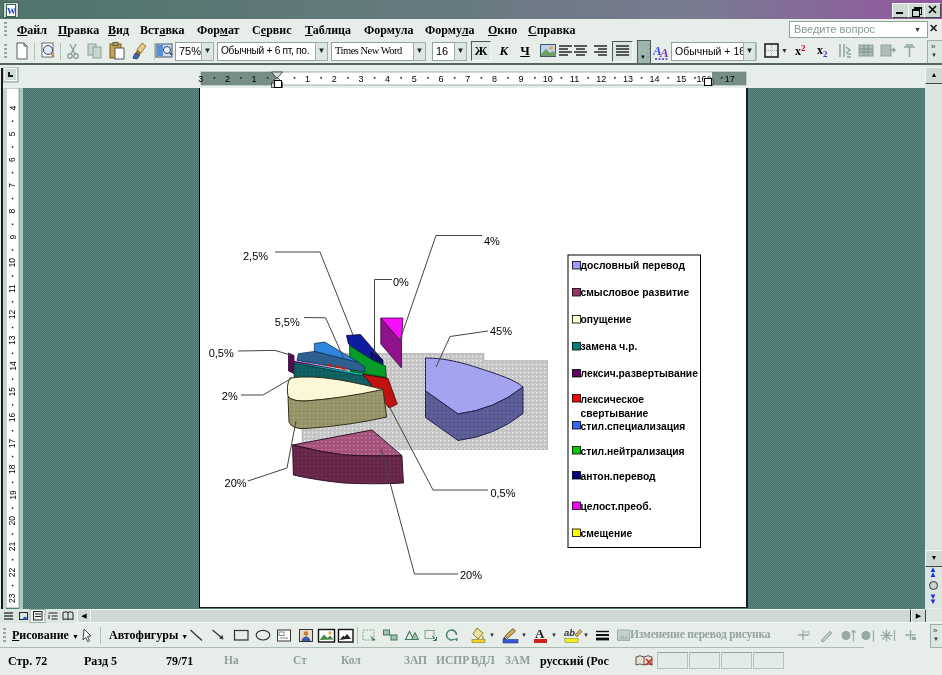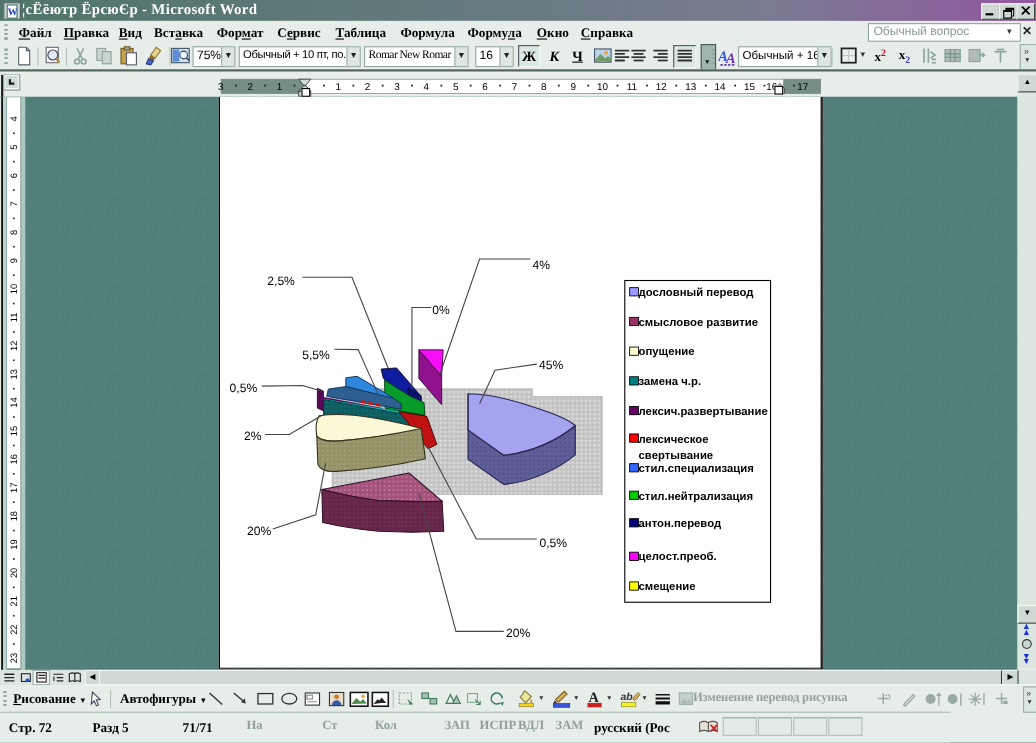--- a/index.html
+++ b/index.html
@@ -57,21 +57,20 @@
 .stext{position:absolute;top:6px;font:bold 12px "Liberation Serif",serif;color:#000;}
 .sgrey{color:#8fa099;font-size:11.5px !important;}
 </style>
 </head>
 <body>
 <div id="titlebar" class="abs">
   <div class="abs" style="left:3px;top:2px;width:14px;height:14px;background:#cdd9d2;border:1px solid #49585b;">
     <div class="abs" style="left:2px;top:1px;width:8px;height:11px;background:#fff;border:1px solid #365;"></div>
     <div class="abs" style="left:3px;top:3px;width:9px;height:8px;color:#2244cc;font:bold 9px 'Liberation Serif';">W</div>
   </div>
-  <div id="titletext" class="abs">¦сЁёютр  ЁрсюЄр - Microsoft Word</div>
   <div class="winbtn abs" style="left:892px;">
       <div class="abs" style="left:3px;top:8px;width:7px;height:2px;background:#000;"></div>
     </div>
   <div class="winbtn abs" style="left:908px;">
       <div class="abs" style="left:4.5px;top:2.5px;width:6px;height:5px;border:1px solid #000;border-top-width:2px;"></div>
       <div class="abs" style="left:2.5px;top:5px;width:6px;height:5px;border:1px solid #000;border-top-width:2px;background:#cdd9d2;"></div>
     </div>
   <div class="winbtn abs" style="left:924px;"><svg width="13" height="11">
         <path d="M3 2l7 7M10 2l-7 7" stroke="#000" stroke-width="1.6"></path>
       </svg></div>
@@ -83,21 +82,21 @@
   <div class="menuitem" style="left:58px;"><u>П</u>равка</div>
   <div class="menuitem" style="left:108px;"><u>В</u>ид</div>
   <div class="menuitem" style="left:140px;">Вст<u>а</u>вка</div>
   <div class="menuitem" style="left:197px;">Фор<u>м</u>ат</div>
   <div class="menuitem" style="left:252px;">С<u>е</u>рвис</div>
   <div class="menuitem" style="left:305px;"><u>Т</u>аблица</div>
   <div class="menuitem" style="left:364px;">Формула</div>
   <div class="menuitem" style="left:425px;">Форму<u>л</u>а</div>
   <div class="menuitem" style="left:488px;"><u>О</u>кно</div>
   <div class="menuitem" style="left:528px;"><u>С</u>правка</div>
-  <div id="askbox" class="abs">Обычный вопрос</div>
+  <div id="askbox" class="abs">Введите вопрос</div>
   <div class="abs" style="left:914px;top:7px;font-size:7px;color:#333;">▼</div>
   <div class="abs" style="left:929px;top:3px;font:bold 11px 'Liberation Sans';color:#222;">✕</div>
 </div>
 
 <div id="toolbar" class="abs dith">
   <div class="grip" style="left:4px;"></div>
 
   <svg class="tbtn" style="left:12px;" width="20" height="20">
       <path d="M5 2h7l3 3v13H5z" fill="#fff" stroke="#555e66"></path>
       <path d="M12 2v3h3" fill="none" stroke="#555e66"></path>
@@ -141,24 +140,24 @@
   <svg class="tbtn" style="left:154px;" width="22" height="20">
       <rect x="2" y="3" width="16" height="13" fill="#cfe0f8" stroke="#456"></rect>
       <rect x="3" y="4" width="6" height="11" fill="#5b8dd6"></rect>
       <circle cx="13" cy="9" r="3.5" fill="#eef4ff" stroke="#345"></circle>
       <line x1="15.5" y1="11.5" x2="18" y2="14" stroke="#345" stroke-width="1.5"></line>
     </svg>
 
   <div class="combo" style="left:175px;width:25px;">75%</div>
   <div class="cbarrow" style="left:201px;">▼</div>
 
-  <div class="combo" style="left:217px;width:98px;font-size:10.2px;letter-spacing:-0.3px;">Обычный + 10 пт, по.</div>
+  <div class="combo" style="left:217px;width:98px;font-size:10.2px;letter-spacing:-0.3px;">Обычный + 6 пт, по.</div>
   <div class="cbarrow" style="left:315px;">▼</div>
 
-  <div class="combo" style="left:331px;width:81px;font-family:'Liberation Serif',serif;font-size:10.5px;letter-spacing:-0.5px;">Romar New Romar</div>
+  <div class="combo" style="left:331px;width:81px;font-family:'Liberation Serif',serif;font-size:10.5px;letter-spacing:-0.5px;">Times New Word</div>
   <div class="cbarrow" style="left:413px;">▼</div>
 
   <div class="combo" style="left:432px;width:20px;">16</div>
   <div class="cbarrow" style="left:454px;">▼</div>
 
   <div class="abs" style="left:471px;top:1px;width:18px;height:18px;border:1px solid;border-color:#49585b #f4f8f5 #f4f8f5 #49585b;background:#dbe7e1;text-align:center;font:bold 13px 'Liberation Serif';line-height:17px;">Ж</div>
   <div class="abs" style="left:495px;top:2px;width:18px;height:18px;text-align:center;font:italic bold 13px 'Liberation Serif';line-height:17px;">К</div>
   <div class="abs" style="left:516px;top:2px;width:18px;height:18px;text-align:center;font:bold 13px 'Liberation Serif';line-height:17px;text-decoration:underline;">Ч</div>
 
   <svg class="tbtn" style="left:538px;" width="20" height="20">
@@ -656,21 +655,21 @@
       </g>
   </svg>
 </div>
 
 <div class="abs" style="left:274px;top:80px;width:6px;height:6px;background:#fff;border:1px solid #000;z-index:30;"></div>
 <div class="abs" style="left:704px;top:78px;width:6px;height:6px;background:#fff;border:1px solid #000;z-index:30;"></div>
 
 <div id="statusbar" class="abs dith">
   <div class="stext" style="left:8px;">Стр. 72</div>
   <div class="stext" style="left:84px;">Разд 5</div>
-  <div class="stext" style="left:166px;">71/71</div>
+  <div class="stext" style="left:166px;">79/71</div>
   <div class="stext sgrey" style="left:224px;">На</div>
   <div class="stext sgrey" style="left:293px;">Ст</div>
   <div class="stext sgrey" style="left:341px;">Кол</div>
   <div class="stext sgrey" style="left:404px;text-align:right;">ЗАП</div>
   <div class="stext sgrey" style="left:436px;font-family:Liberation Serif, serif;">ИСПР</div>
   <div class="stext sgrey" style="left:471px;">ВДЛ</div>
   <div class="stext sgrey" style="left:505px;">ЗАМ</div>
   <div class="stext" style="left:540px;">русский (Рос</div>
   <div class="abs" style="left:657px;top:4px;width:29px;height:15px;border:1px solid #b3c2bb;border-top-color:#93a59d;background:#e3ebe6;"></div>
   <div class="abs" style="left:689px;top:4px;width:29px;height:15px;border:1px solid #b3c2bb;border-top-color:#93a59d;background:#e3ebe6;"></div>

